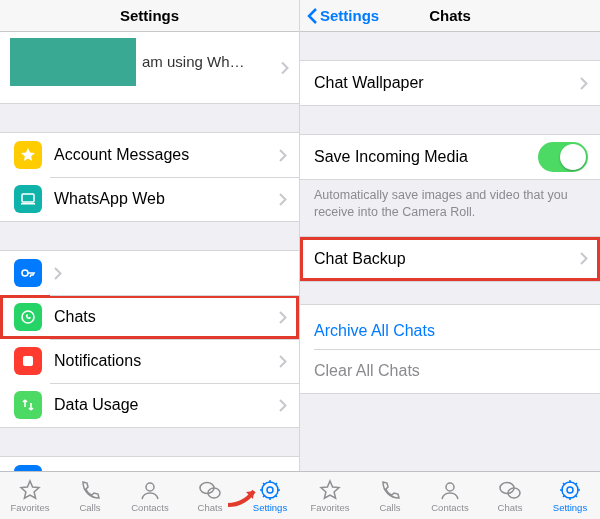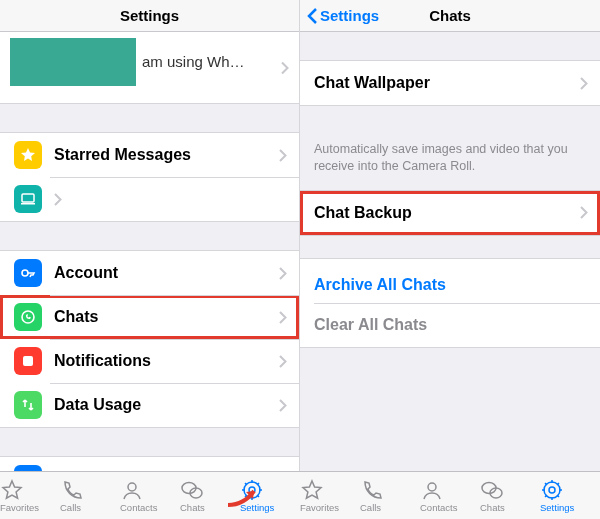--- a/index.html
+++ b/index.html
@@ -91,21 +91,21 @@
   .cell.noicon + .cell::before { left: 14px; }
   .cell .ic {
     width: 28px; height: 28px;
     border-radius: 6px;
     margin-right: 12px;
     display: flex;
     align-items: center;
     justify-content: center;
     flex-shrink: 0;
   }
-  .cell .lbl { flex: 1; font-size: 16px; font-weight: bold; }
+  .cell .lbl { flex: 1; font-size: 16px; }
   .chev {
     width: 8px; height: 13px;
     display: inline-block;
   }
   .chev svg { width: 8px; height: 13px; display:block; }
   .chev-path { fill: none; stroke: #c7c7cc; stroke-width: 2; }
   .highlight-red {
     box-shadow: 0 0 0 3px #e23b2e inset;
     position: relative;
     z-index: 2;
@@ -147,20 +147,21 @@
     bottom: 0; left: 0; width: 300px;
     height: 48px;
     background: #f7f7f7;
     border-top: 1px solid #c0c0c4;
     display: flex;
   }
   .tab {
     flex: 1;
     display: flex;
     flex-direction: column;
+    align-items: center;
     justify-content: center;
     gap: 1px;
     color: #8e8e93;
     font-size: 9.5px;
   }
   .tab.active { color: #007aff; }
   .tab svg { width: 24px; height: 22px; }
   .content-area {
     position: absolute;
     top: 32px; left:0; right:0;
@@ -197,53 +198,53 @@
 
       <div class="spacer"></div>
 
       <div class="group" id="lg1">
           <div class="cell">
             <div class="ic ic-yellow">
               <svg viewBox="0 0 16 16">
                 <path d="M8 1l2 4.5 5 .5-3.8 3.3L12 14 8 11.5 4 14l.8-4.7L1 6l5-.5z"></path>
               </svg>
             </div>
-            <span class="lbl">Starred Messages</span>
+            <span class="lbl">Account Messages</span>
             <span class="chev">
               <svg viewBox="0 0 8 13">
                 <polyline class="chev-path" points="1,1 6.5,6.5 1,12"></polyline>
               </svg>
             </span>
           </div>
           <div class="cell">
             <div class="ic ic-teal">
               <svg viewBox="0 0 16 16">
                 <rect x="2" y="3" width="12" height="8" rx="1" fill="none" stroke="#fff" stroke-width="1.5"></rect>
                 <rect x="1" y="12" width="14" height="1.5"></rect>
               </svg>
             </div>
+            <span class="lbl">WhatsApp Web</span>
             <span class="chev">
               <svg viewBox="0 0 8 13">
                 <polyline class="chev-path" points="1,1 6.5,6.5 1,12"></polyline>
               </svg>
             </span>
           </div>
         </div>
 
       <div class="spacer"></div>
 
       <div class="group" id="lg2">
           <div class="cell">
             <div class="ic ic-blue">
               <svg viewBox="0 0 16 16">
                 <circle cx="5" cy="8" r="3" fill="none" stroke="#fff" stroke-width="1.6"></circle>
                 <path d="M8 8h6l-1 2h-2l-1 2" fill="none" stroke="#fff" stroke-width="1.6"></path>
               </svg>
             </div>
-            <span class="lbl">Account</span>
             <span class="chev">
               <svg viewBox="0 0 8 13">
                 <polyline class="chev-path" points="1,1 6.5,6.5 1,12"></polyline>
               </svg>
             </span>
           </div>
           <div class="cell highlight-red">
             <div class="ic ic-green">
               <svg viewBox="0 0 16 16">
                 <circle cx="8" cy="8" r="6" fill="none" stroke="#fff" stroke-width="1.6"></circle>
@@ -367,20 +368,26 @@
           <span class="lbl">Chat Wallpaper</span>
           <span class="chev">
               <svg viewBox="0 0 8 13">
                 <polyline class="chev-path" points="1,1 6.5,6.5 1,12"></polyline>
               </svg>
             </span>
         </div>
       </div>
 
       <div class="spacer"></div>
+      <div class="group">
+        <div class="cell noicon">
+          <span class="lbl">Save Incoming Media</span>
+          <div class="toggle"></div>
+        </div>
+      </div>
       <div class="footer-text">Automatically save images and video that you receive into the Camera Roll.</div>
 
       <div class="group">
         <div class="cell noicon highlight-red">
           <span class="lbl">Chat Backup</span>
           <span class="chev">
               <svg viewBox="0 0 8 13">
                 <polyline class="chev-path" points="1,1 6.5,6.5 1,12"></polyline>
               </svg>
             </span>

